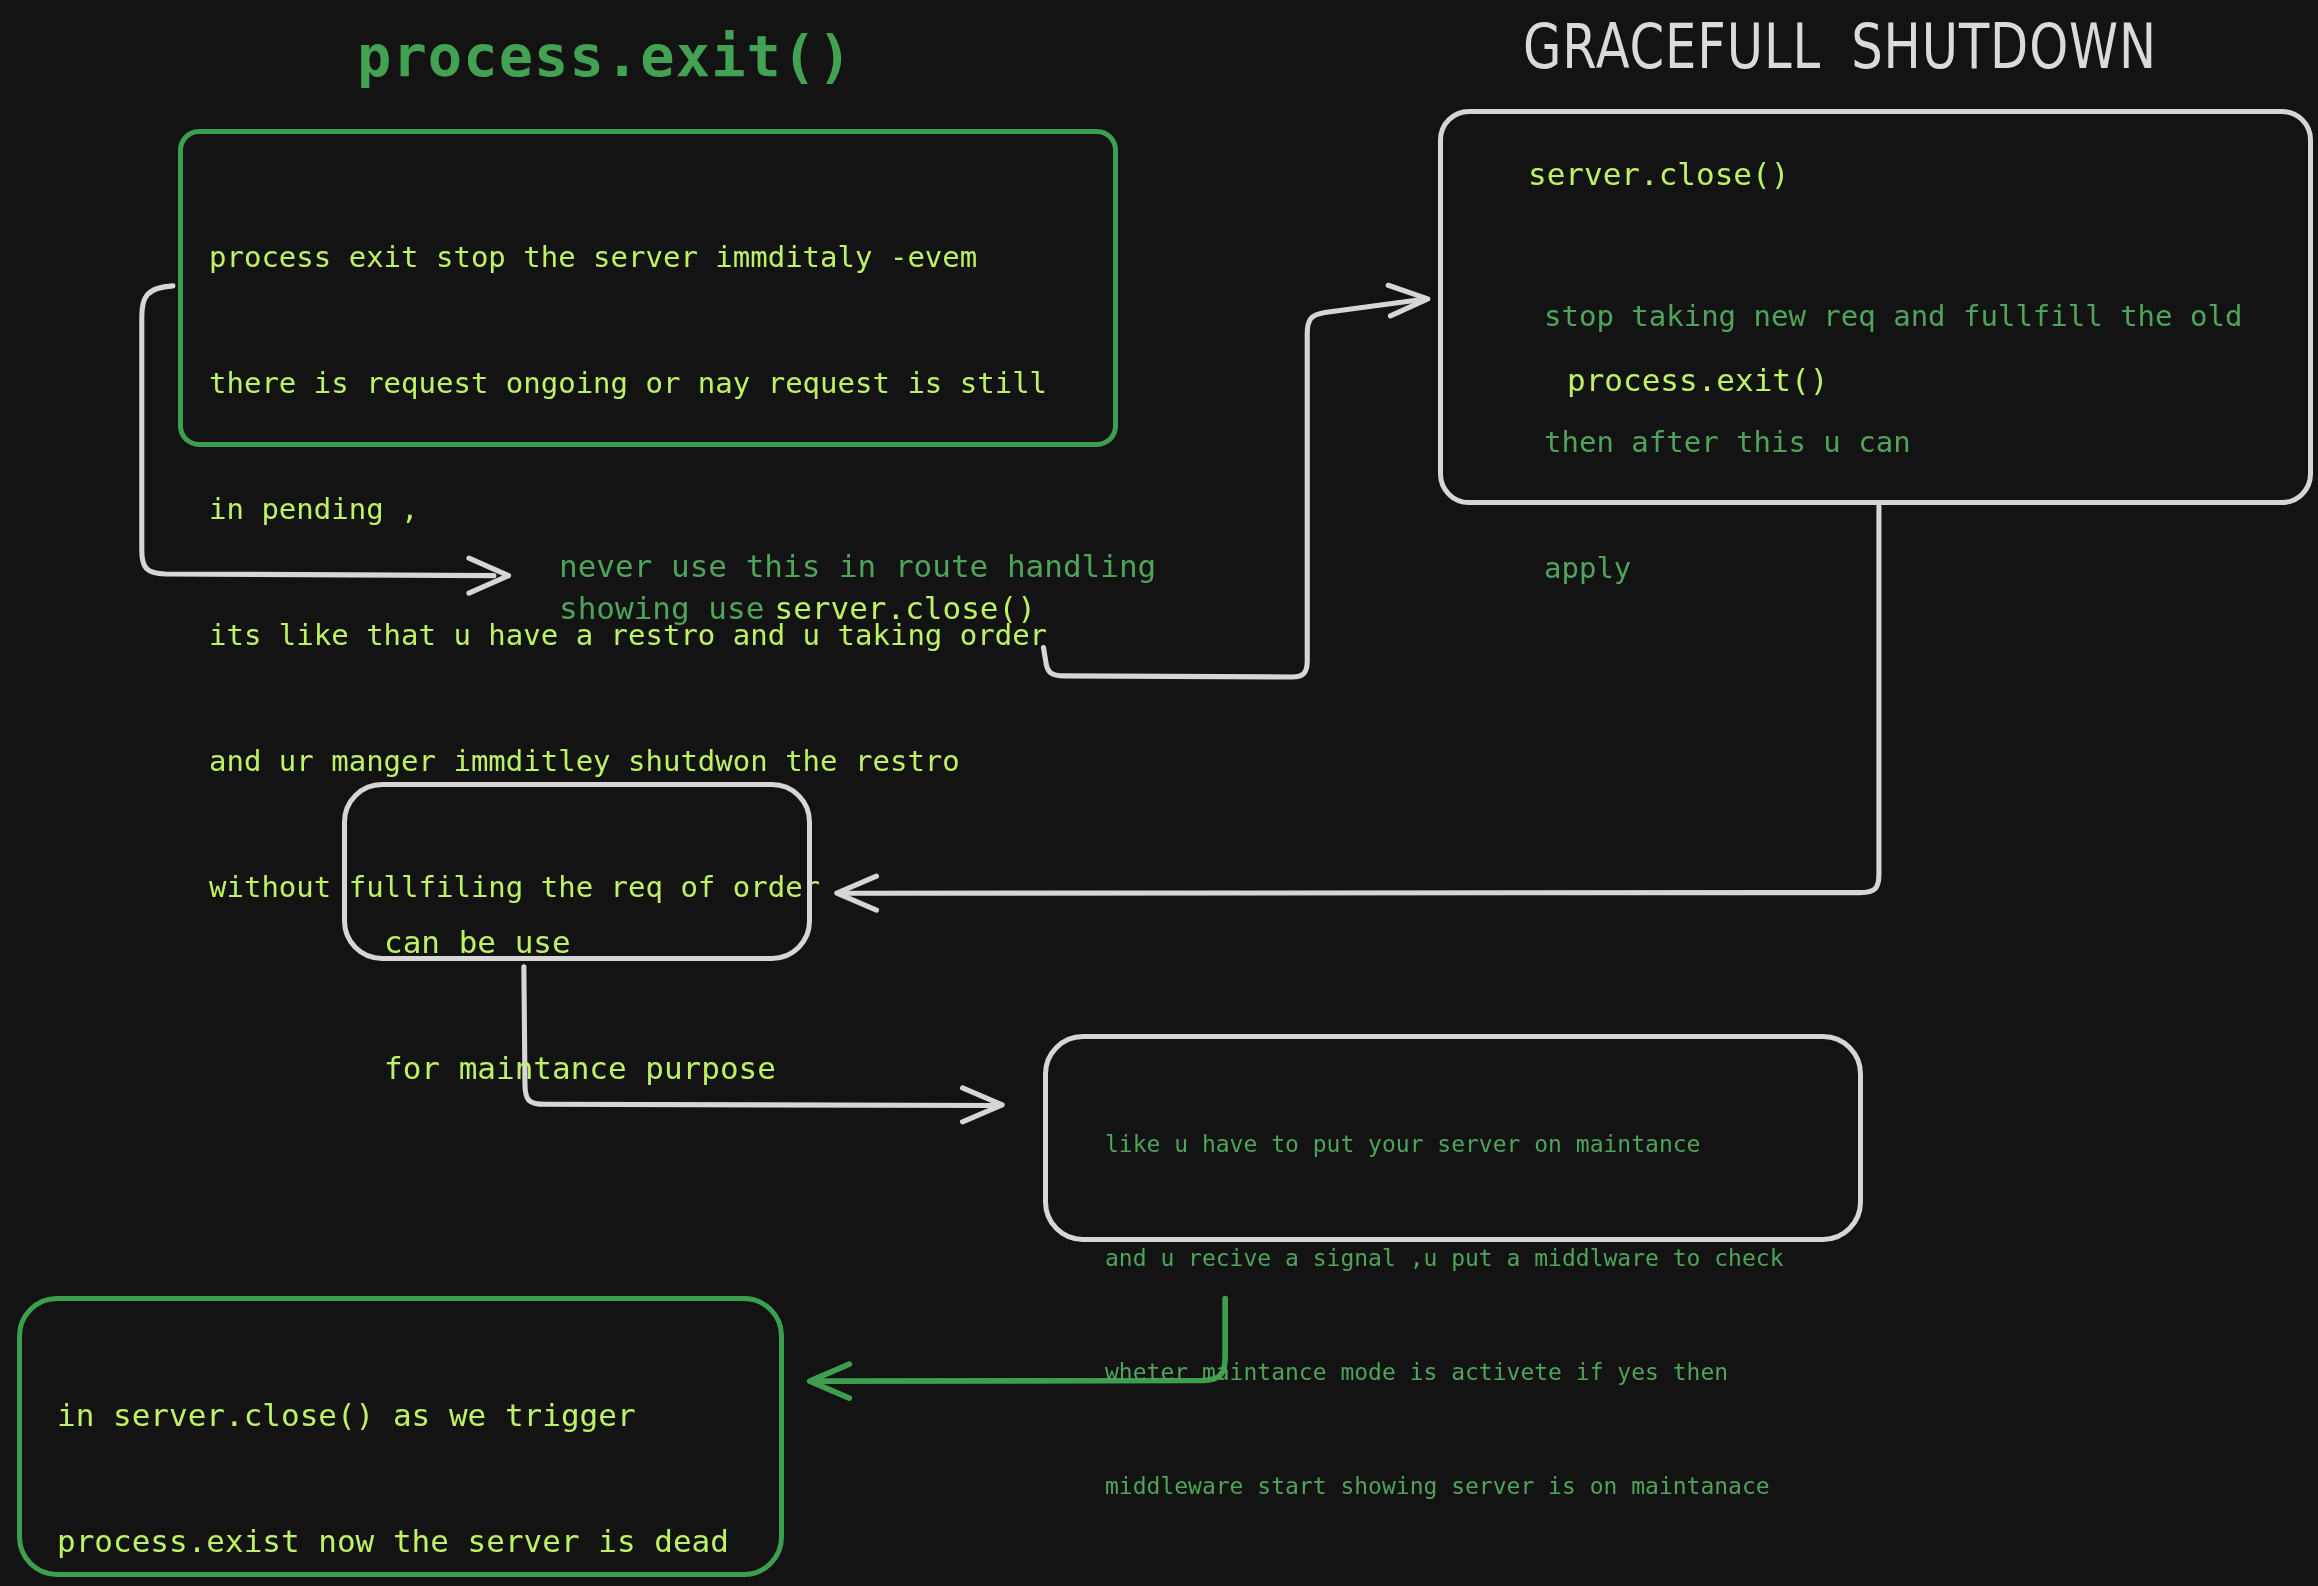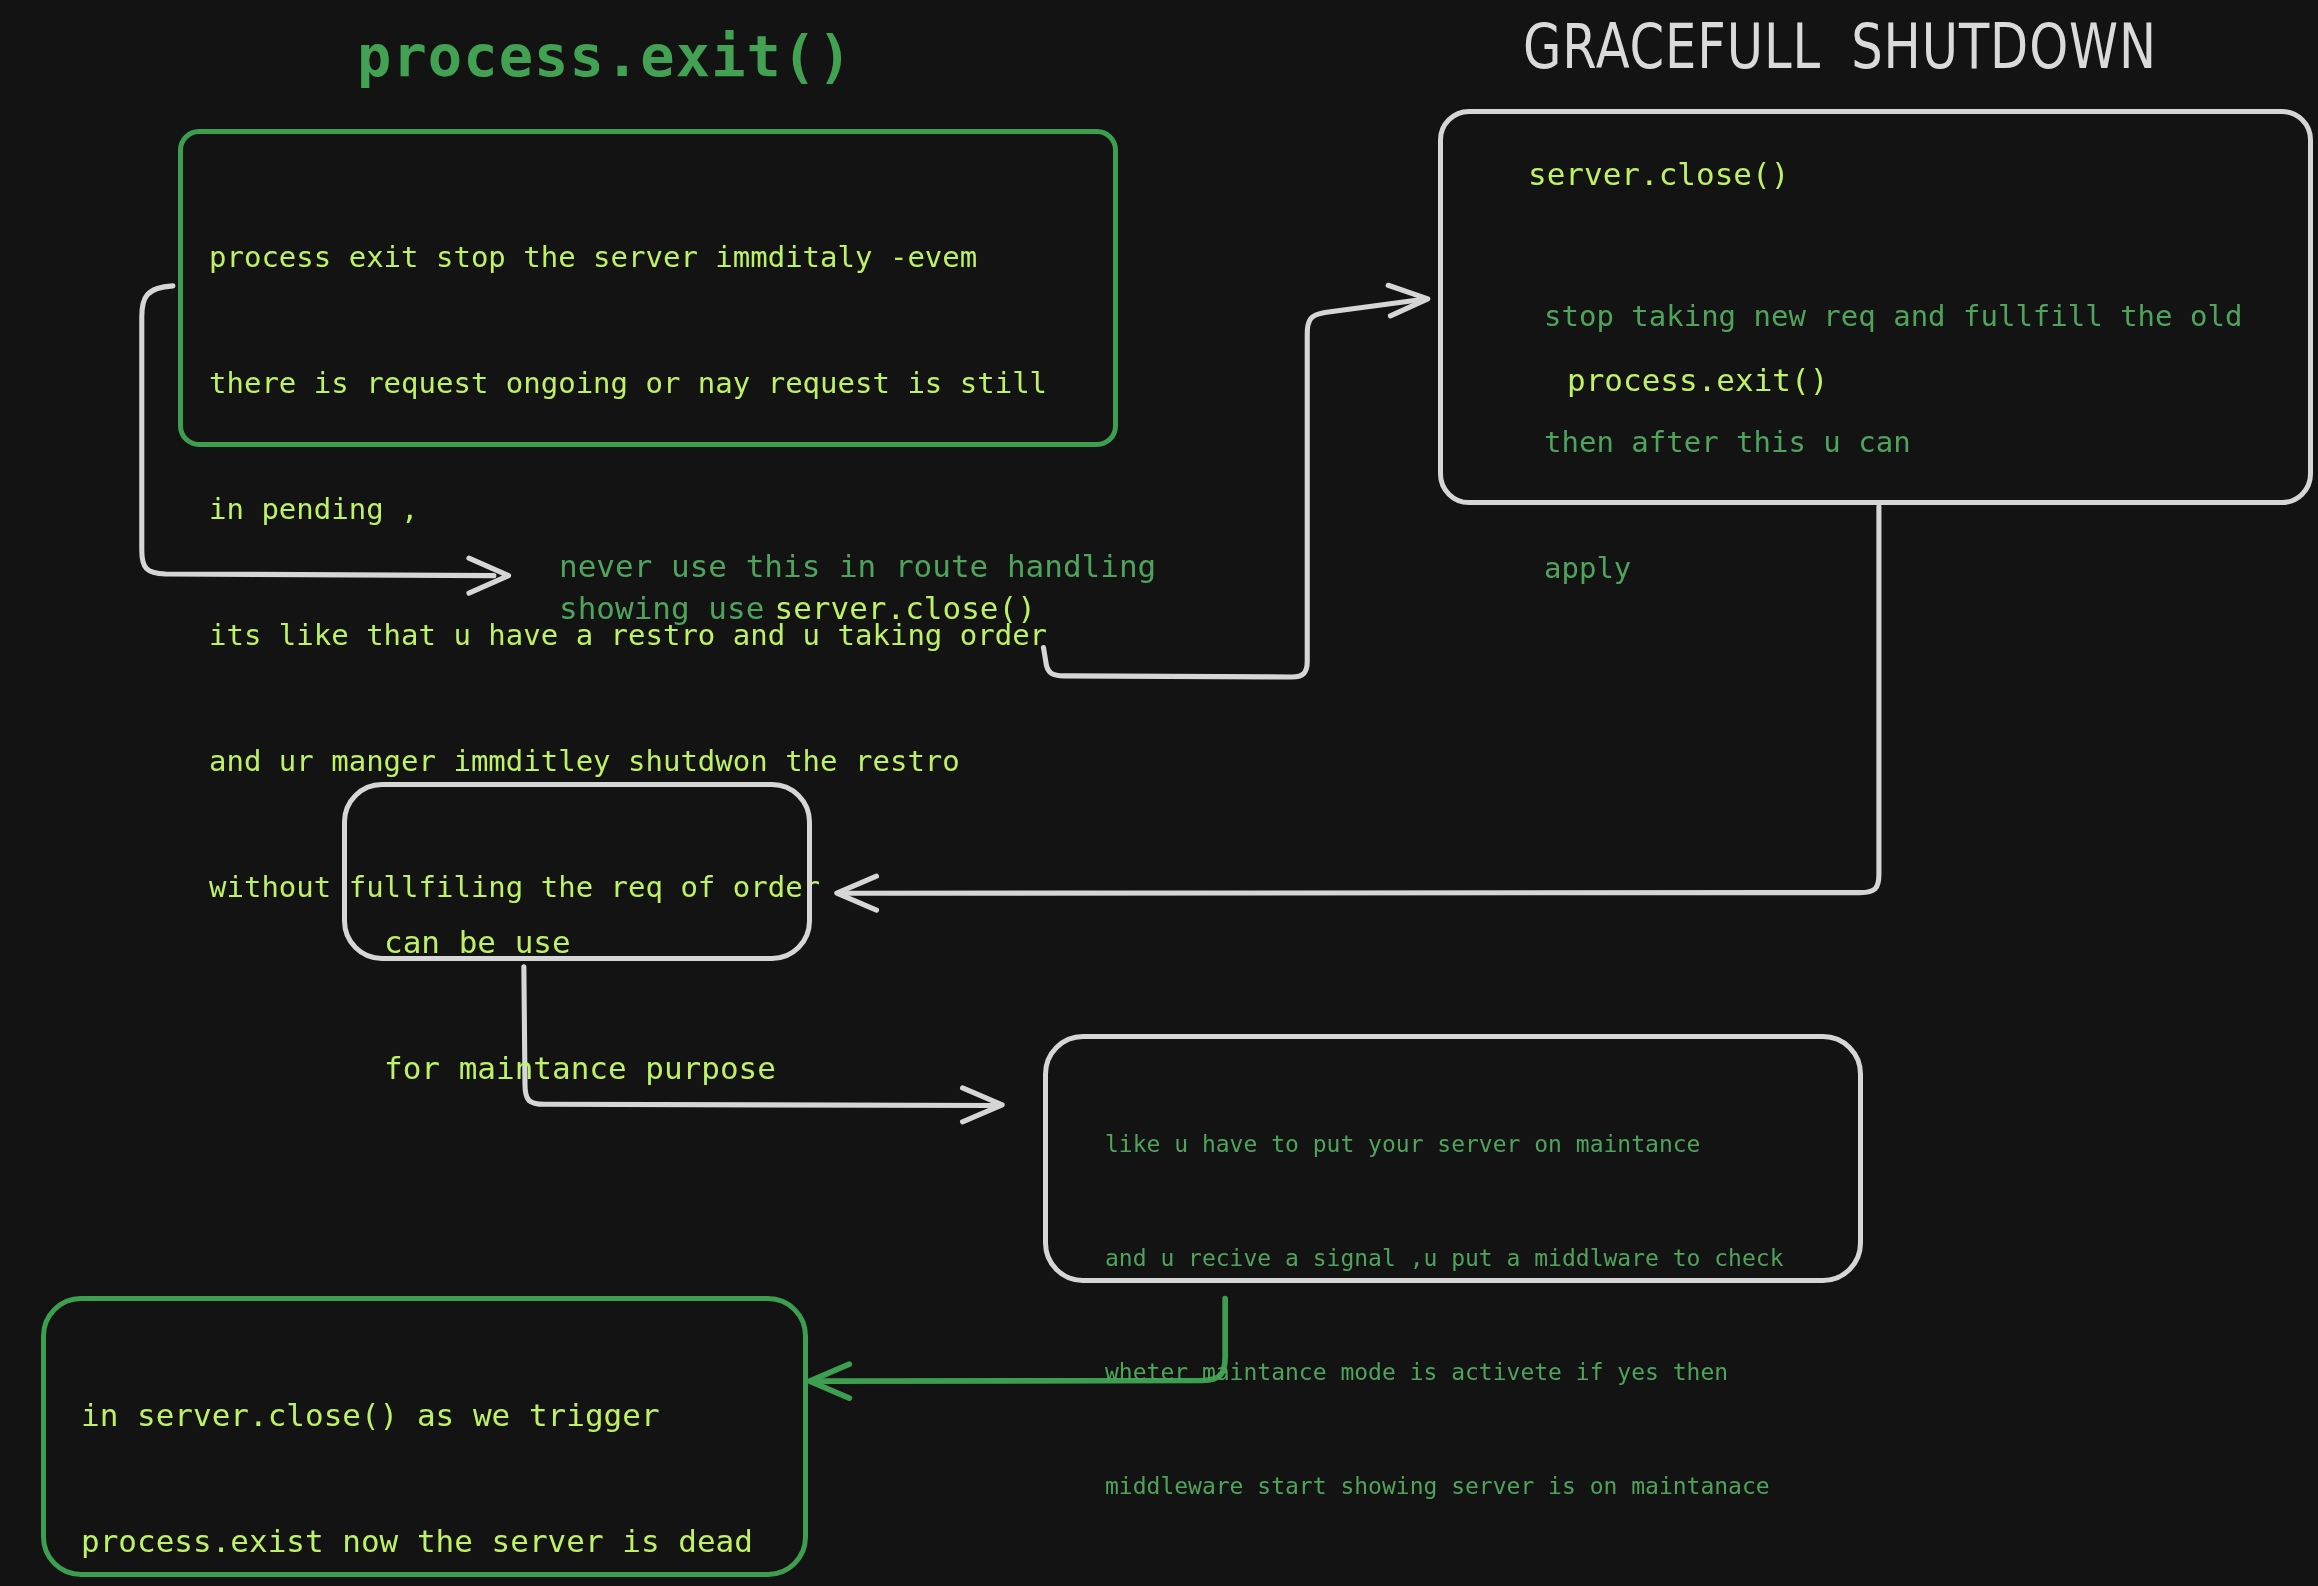--- a/index.html
+++ b/index.html
@@ -17,22 +17,22 @@
   .title-right{left:1523px;top:6.8px;font:62px/79px "DejaVu Sans",sans-serif;
                color:#dadada;letter-spacing:1.1px;word-spacing:17px;
                transform:scaleX(0.8);transform-origin:left top;}
 
   .box{position:absolute;box-sizing:border-box;border:5.1px solid;background:transparent;}
   .b-green{border-color:#3c9e4e;}
   .b-white{border-color:#d6d6d6;}
   .box1{left:178px;top:129px;width:940px;height:318px;border-radius:21px;}
   .box2{left:1438px;top:109px;width:875px;height:396px;border-radius:31px;}
   .box3{left:342px;top:782px;width:470px;height:179px;border-radius:40px;padding-left:48px;}
-  .box4{left:1043px;top:1034px;width:820px;height:249px;border-radius:40px;}
-  .box5{left:17px;top:1296px;width:767px;height:281px;border-radius:40px;margin-left:24px;}
+  .box4{left:1043px;top:1034px;width:820px;height:208px;border-radius:40px;}
+  .box5{left:17px;top:1296px;width:767px;height:281px;border-radius:40px;}
 
   .tblock{position:absolute;white-space:pre;}
   .t52{font:29px/42px "DejaVu Sans Mono",monospace;}
   .t54{font:31px/42px "DejaVu Sans Mono",monospace;}
   .t41{font:23px/38px "DejaVu Sans Mono",monospace;}
   .white{color:#bef264;}
   .green{color:#4fa45c;}
 
   .b1-text{left:26px;top:17.5px;}
   .b2-code-top{left:85px;top:39px;}

